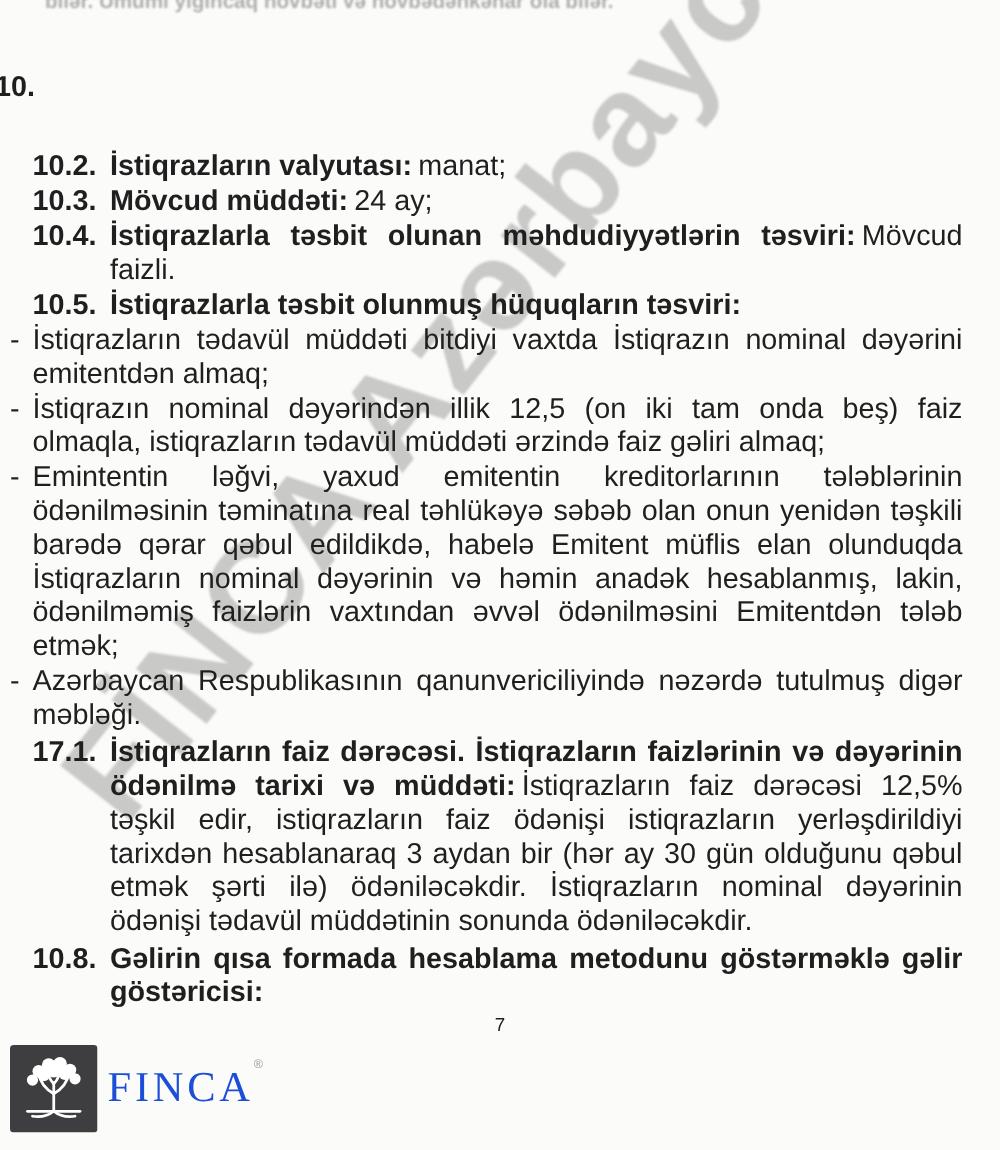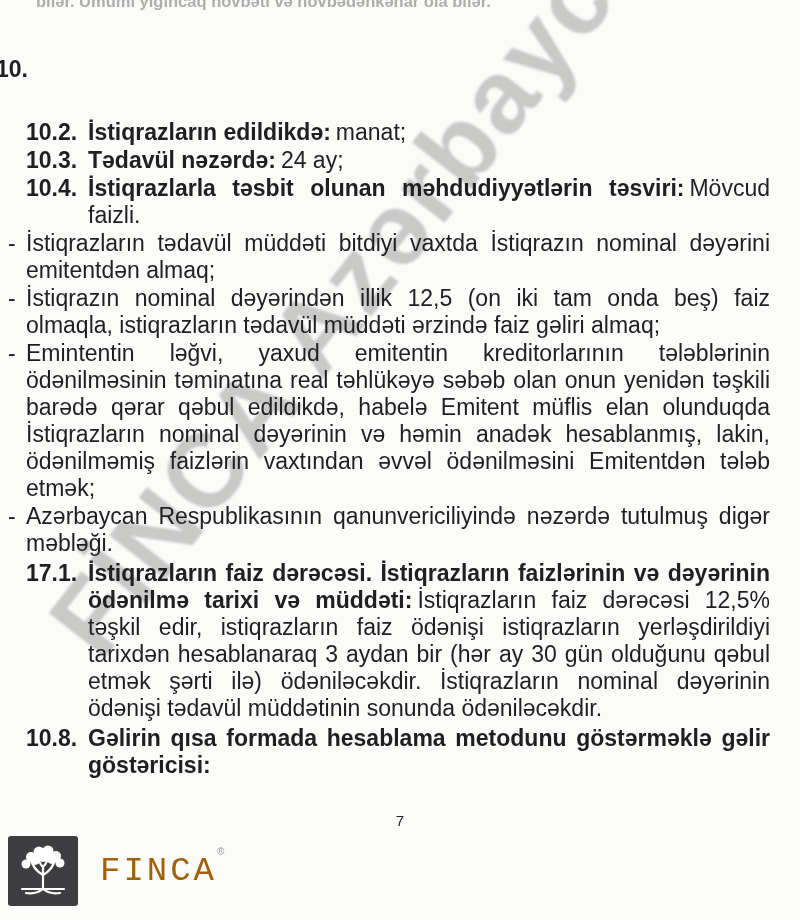--- a/index.html
+++ b/index.html
@@ -42,54 +42,58 @@
   .closing { margin-top:1px; text-align:justify; }
   .pageno {
     position:absolute; top:812px; left:0; width:100%; z-index:2;
     text-align:center; font-size:15px;
   }
   .footer {
     position:absolute; left:8px; top:836px; z-index:2;
     display:flex; align-items:center;
   }
   .brand {
-    font-family:Liberation Mono, monospace;
-    font-size:34px; letter-spacing:3px; color:#a16207; margin-left:22px;
+    font-family:Liberation Serif, serif;
+    font-size:34px; letter-spacing:3px; color:#1d4ed8; margin-left:8px;
   }
   .reg { font-size:10px; color:#9c9c9c; align-self:flex-start; margin-top:10px; }
 </style>
 </head>
 <body>
 
 <div class="top-cut">bilər. Ümumi yığıncaq növbəti və növbədənkənar ola bilər.</div>
 
 <div class="watermark">FİNCA Azərbaycan</div>
 
 <div class="content">
 
   <div class="heading">
     <span class="h-num">10.</span>
   </div>
 
 
   <div class="num-item">
     <span class="n">10.2.</span>
-    <div class="body"><b>İstiqrazların edildikdə:</b><span>manat;</span></div>
+    <div class="body"><b>İstiqrazların valyutası:</b><span>manat;</span></div>
   </div>
 
   <div class="num-item">
     <span class="n">10.3.</span>
-    <div class="body"><b>Tədavül nəzərdə:</b><span>24 ay;</span></div>
+    <div class="body"><b>Mövcud müddəti:</b><span>24 ay;</span></div>
   </div>
 
   <div class="num-item">
     <span class="n">10.4.</span>
     <div class="body"><b>İstiqrazlarla təsbit olunan məhdudiyyətlərin təsviri:</b><span>Mövcud faizli.</span></div>
   </div>
 
+  <div class="num-item">
+    <span class="n">10.5.</span>
+    <div class="body"><b>İstiqrazlarla təsbit olunmuş hüquqların təsviri:</b><span></span></div>
+  </div>
 
   <div class="bullet">
     <span class="m">-</span>
     <div class="body">İstiqrazların tədavül müddəti bitdiyi vaxtda İstiqrazın nominal dəyərini emitentdən almaq;</div>
   </div>
 
   <div class="bullet">
     <span class="m">-</span>
     <div class="body">İstiqrazın nominal dəyərindən illik 12,5 (on iki tam onda beş) faiz olmaqla, istiqrazların tədavül müddəti ərzində faiz gəliri almaq;</div>
   </div>

